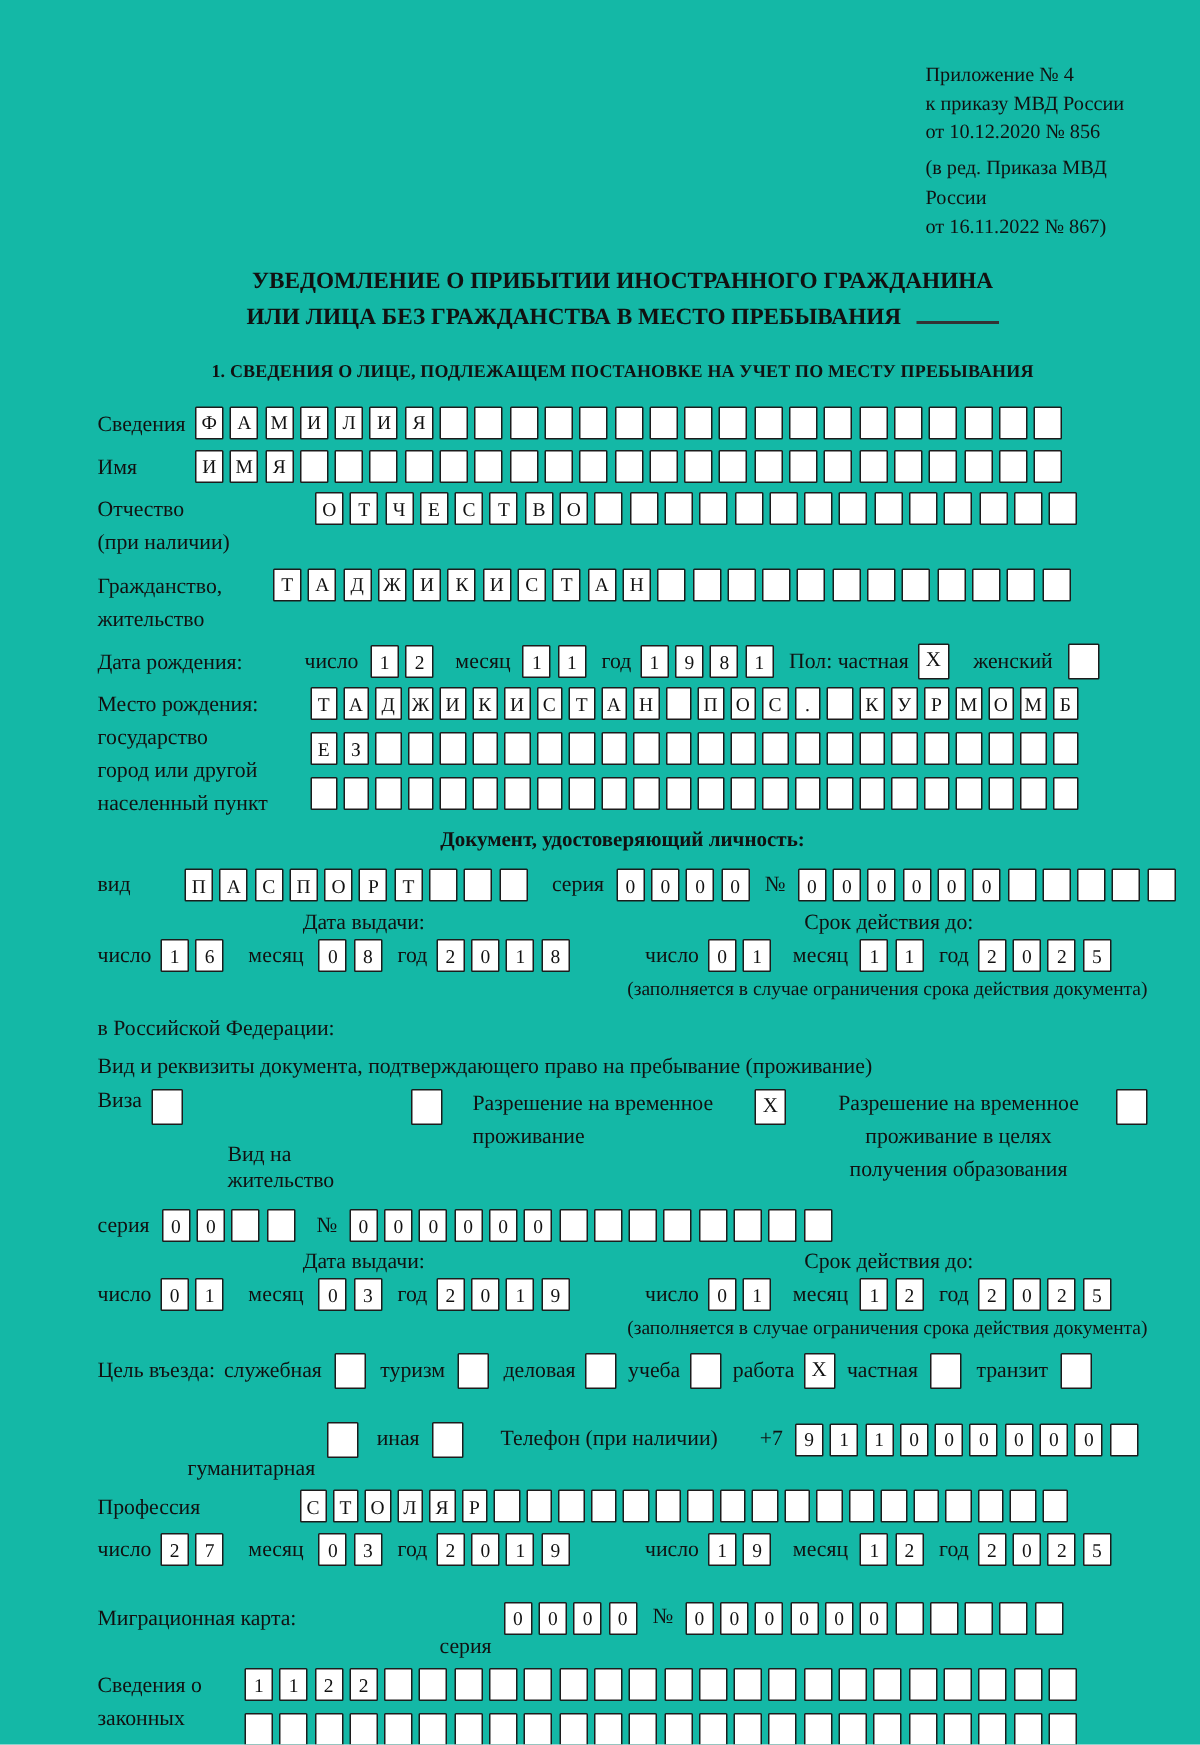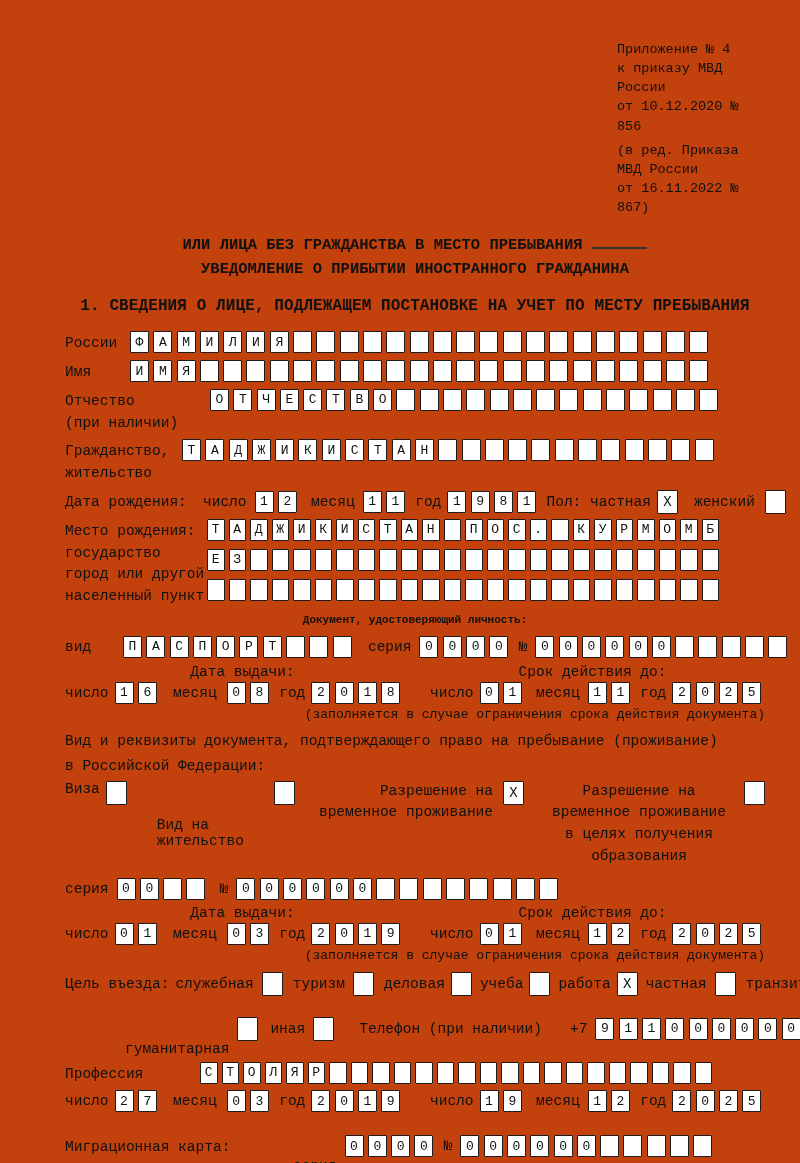--- a/index.html
+++ b/index.html
@@ -1,26 +1,26 @@
 <!DOCTYPE html>
 <html><head>
 <meta charset="utf-8">
 <style>
   html,body{margin:0;padding:0;background:#e8e8e8;}
   .page{
-    width:800px;height:1163px;background:#c2410c;box-sizing:border-box;
+    width:800px;height:1163px;background:#14b8a6;box-sizing:border-box;
     padding:40px 35px 16px 65px;position:relative;overflow:hidden;
-    font-family:Liberation Mono, monospace;color:#111;
+    font-family:Liberation Serif, serif;color:#111;
   }
   .annex{margin-left:552px;font-size:13.5px;line-height:1.42;}
   .annex .ed{margin-top:5px;}
   .form-label{text-align:right;font-weight:bold;font-size:15.5px;margin-top:16px;letter-spacing:.5px;}
   .title{text-align:center;font-weight:bold;font-size:15.5px;margin-top:16px;line-height:1.55;}
   .blank{display:inline-block;width:55px;border-bottom:2px solid #333;height:2px;margin-left:10px;}
-  .sec-heading{text-align:center;font-weight:bold;font-size:16px;margin:16px 0 16px 0;white-space:nowrap;letter-spacing:.1px;}
+  .sec-heading{text-align:center;font-weight:bold;font-size:12px;margin:16px 0 16px 0;white-space:nowrap;letter-spacing:.1px;}
 
   .frow{display:flex;align-items:flex-start;margin-bottom:5px;font-size:14.5px;}
   .vcenter{align-items:center;}
   .flabel{flex:none;padding-top:2px;line-height:1.5;}
   .w65{width:65px;} .w130{width:130px;} .w145{width:145px;} .w117{width:117px;}
   .w142{width:142px;} .w135{width:135px;} .w100{width:98px;} .w165{width:168px;}
   .w60{width:58px;}
 
   .cells{display:inline-flex;flex-wrap:nowrap;}
   .cell{
@@ -33,58 +33,58 @@
     flex:none;width:19px;height:22px;border:1.7px solid #1c1c1c;border-radius:1px;
     display:inline-flex;align-items:center;justify-content:center;font-size:14px;background:#fff;
   }
   .cellcol .cells{display:flex;margin-bottom:8px;}
 
   .sm{flex:none;} .ml6{margin-left:6px;} .ml8{margin-left:8px;} .ml10{margin-left:10px;}
   .ml12{margin-left:12px;} .ml16{margin-left:16px;} .ml20{margin-left:20px;} .ml25{margin-left:25px;}
   .ml30{margin-left:30px;margin-top:36px;} .ml60{margin-left:60px;margin-top:40px;}
   .mr6{margin-right:6px;} .mr8{margin-right:8px;} .mr10{margin-right:10px;} .mr12{margin-right:12px;}
 
-  .center-heading{text-align:center;font-weight:bold;font-size:11px;margin:3px 0 9px 0;}
+  .center-heading{text-align:center;font-weight:bold;font-size:14px;margin:3px 0 9px 0;}
   .dh-row{display:flex;font-size:14.5px;margin-bottom:2px;}
   .dh-left{width:355px;flex:none;text-align:center;}
   .dh-right{flex:1;text-align:center;}
   .dv-row{display:flex;align-items:center;font-size:14.5px;margin-bottom:3px;}
   .dv-left{width:355px;flex:none;display:flex;align-items:center;}
   .dv-right{display:flex;align-items:center;margin-left:10px;}
   .note{text-align:right;font-size:13px;margin:1px 0 9px 0;}
   .plain{font-size:14.5px;margin-bottom:4px;line-height:1.45;}
   .cbx-row{display:flex;align-items:flex-start;font-size:14.5px;margin:4px 0 10px 0;}
-  .wrap2{width:178px;text-align:right;line-height:1.5;flex:none;}
+  .wrap2{width:178px;text-align:left;line-height:1.5;flex:none;}
   .wrap3{width:190px;text-align:center;line-height:1.5;flex:none;}
 </style>
 </head>
 <body>
 
 <div class="page">
 
   <div class="annex">
     <div>Приложение № 4</div>
     <div>к приказу МВД России</div>
     <div>от 10.12.2020 № 856</div>
     <div class="ed">(в ред. Приказа МВД России</div>
     <div>от 16.11.2022 № 867)</div>
   </div>
 
 
   <div class="title">
+    <div>УВЕДОМЛЕНИЕ О ПРИБЫТИИ ИНОСТРАННОГО ГРАЖДАНИНА</div>
     <div>
       <span>ИЛИ ЛИЦА БЕЗ ГРАЖДАНСТВА В МЕСТО ПРЕБЫВАНИЯ</span><span class="blank"></span>
     </div>
-    <div>УВЕДОМЛЕНИЕ О ПРИБЫТИИ ИНОСТРАННОГО ГРАЖДАНИНА</div>
   </div>
 
   <div class="sec-heading">1. СВЕДЕНИЯ О ЛИЦЕ, ПОДЛЕЖАЩЕМ ПОСТАНОВКЕ НА УЧЕТ ПО МЕСТУ ПРЕБЫВАНИЯ</div>
 
   <div class="frow">
-    <div class="flabel w65">России</div>
+    <div class="flabel w65">Сведения</div>
     <div class="cells">
         <span class="cell">Ф</span>
         <span class="cell">А</span>
         <span class="cell">М</span>
         <span class="cell">И</span>
         <span class="cell">Л</span>
         <span class="cell">И</span>
         <span class="cell">Я</span>
         <span class="cell"></span>
         <span class="cell"></span>
@@ -393,22 +393,22 @@
       <span class="cells">
           <span class="cell">2</span>
           <span class="cell">0</span>
           <span class="cell">2</span>
           <span class="cell">5</span>
         </span>
     </div>
   </div>
   <div class="note">(заполняется в случае ограничения срока действия документа)</div>
 
+  <div class="plain">в Российской Федерации:</div>
   <div class="plain">Вид и реквизиты документа, подтверждающего право на пребывание (проживание)</div>
-  <div class="plain">в Российской Федерации:</div>
 
   <div class="cbx-row">
     <span>Виза</span>
     <span class="checkbox ml6"></span>
     <span class="ml30">Вид на жительство</span>
     <span class="checkbox ml12"></span>
     <span class="wrap2 ml20">Разрешение на временное проживание</span>
     <span class="checkbox ml10">X</span>
     <span class="wrap3 ml20">Разрешение на временное проживание в целях получения образования</span>
     <span class="checkbox ml10"></span>

